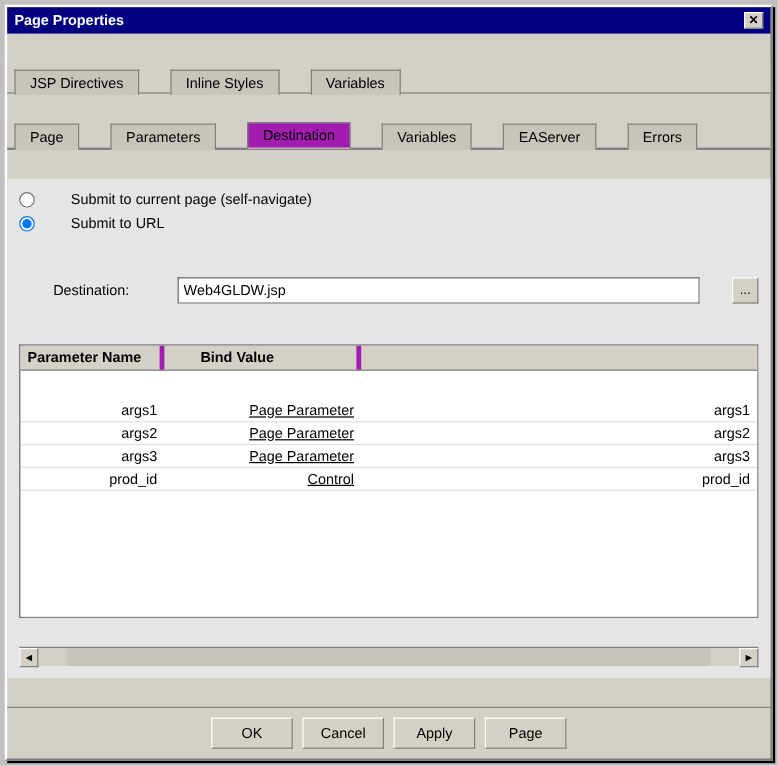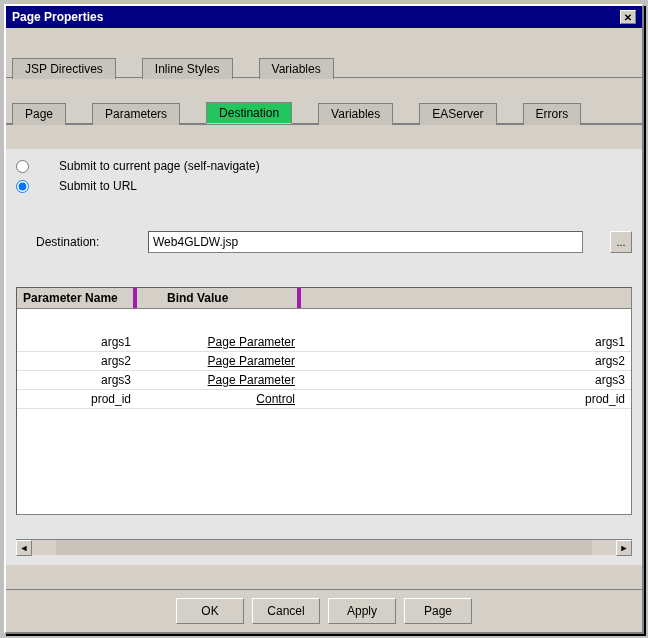--- a/index.html
+++ b/index.html
@@ -73,21 +73,21 @@
       border: 1px solid #808080;
       border-bottom: none;
       background: #d4d0c8;
       cursor: pointer;
       margin-right: 2px;
       position: relative;
       top: 1px;
       font-size: 12px;
     }
     .tab.active {
-      background: #22c55e;
+      background: #a21caf;
       border-bottom: 1px solid #d4d0c8;
       z-index: 1;
       font-weight: normal;
     }
     .tab:not(.active) {
       background: #c8c4bc;
       top: 2px;
     }
     .content-area {
       flex: 1;
@@ -114,20 +114,21 @@
     .destination-row {
       display: flex;
       align-items: center;
       margin-bottom: 10px;
       margin-left: 20px;
     }
     .destination-label {
       font-size: 12px;
       margin-right: 8px;
       min-width: 80px;
+      text-align: center;
     }
     .destination-input {
       flex: 1;
       height: 22px;
       border: 1px solid #808080;
       border-top-color: #606060;
       border-left-color: #606060;
       background: white;
       padding: 2px 4px;
       font-size: 12px;

